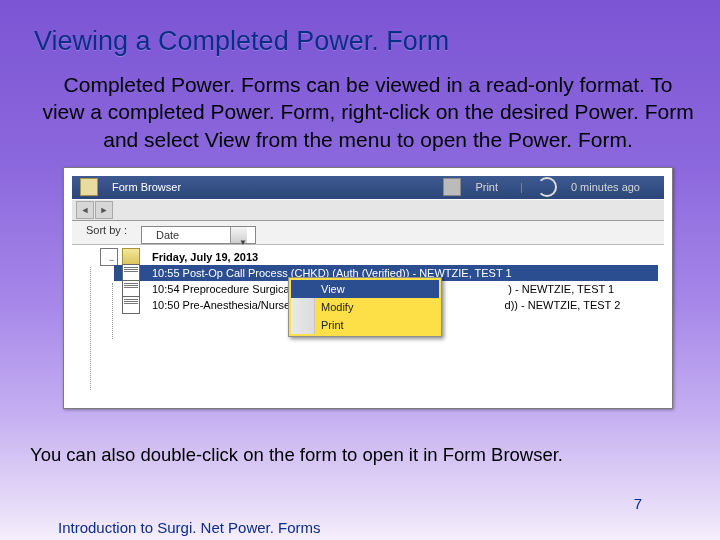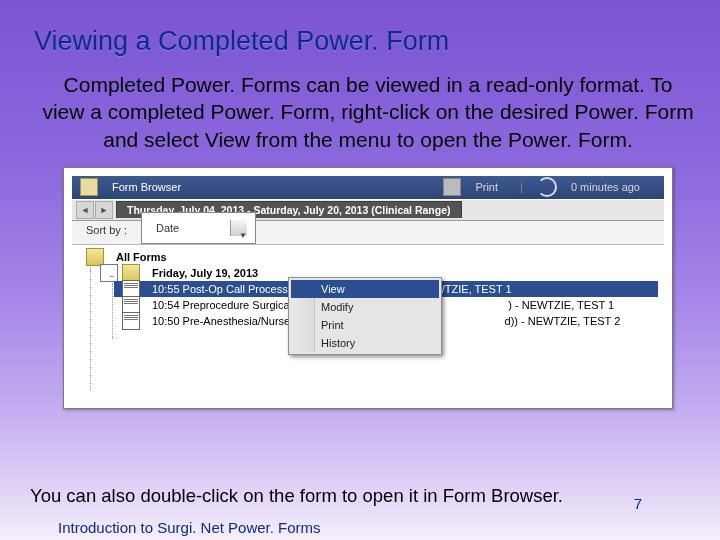--- a/index.html
+++ b/index.html
@@ -13,21 +13,21 @@
     color: #0a2d87; font-size: 27px; font-weight: 400;
     padding: 10px 17px 6px 18px;
     text-shadow: 0 1px 0 rgba(255,255,255,0.2);
   }
   .intro-text {
     color: #000; font-size: 21px; text-align: center;
     padding: 8px 26px 14px 26px; line-height: 1.3;
   }
   .bottom-text {
     color: #000; font-size: 18.5px; text-align: left;
-    position: absolute; top: 469px; left: 14px; right: 14px;
+    position: absolute; top: 428px; left: 14px; right: 14px;
   }
   .footer-left {
     color: #0a2d87; font-size: 15px;
     position: absolute; bottom: 4px; left: 42px;
   }
   .page-num {
     color: #0a2d87; font-size: 15px;
     position: absolute; bottom: 28px; right: 78px;
   }
   
@@ -56,40 +56,40 @@
     color:#fff; font-weight:bold; font-size:10.5px;
     border:1px solid #3c3c3c; border-bottom:none;
   }
   .sortbar {
     height:24px; background:#f2f2f2; border-bottom:1px solid #b9b9b9;
     display:flex; align-items:flex-end; gap:6px; padding:0 6px;
     color:#333;
   }
   .combo {
     display:flex; align-items:center; background:#fff; border:1px solid #888;
-    height:32px;
+    height:18px;
   }
   .combo span { padding:0 6px; min-width:80px; }
   .combo .dd { width:15px; height:16px; background:linear-gradient(#f5f5f5,#cfcfcf); border-left:1px solid #999; text-align:center; font-size:8px; line-height:16px; color:#444; }
   .tree { padding:4px 6px 10px 6px; position:relative; min-height:155px; }
   .node { display:flex; align-items:center; gap:4px; height:16px; }
   .exp { width:9px; height:9px; border:1px solid #777; font-size:9px; line-height:7px; text-align:center; color:#555; background:#fff; }
   .folder { width:13px; height:10px; background:#e9d97d; border:1px solid #a8923b; }
   .folder.open { background:linear-gradient(#f3e89a,#d9c45a); }
   .lvl1 { margin-left:14px; }
   .form-row { display:flex; align-items:center; gap:4px; height:16px; margin-left:36px; color:#000; position:relative; }
   .form-row.sel { background:#2a4e90; color:#fff; }
   .form-ic { width:11px; height:11px; background:#fff; border:1px solid #666; position:relative; }
   .form-ic::after { content:""; position:absolute; left:1px; right:1px; top:2px; height:1px; background:#777; box-shadow:0 2px 0 #777, 0 4px 0 #777; }
   .tguide { position:absolute; left:18px; top:22px; bottom:10px; width:0; border-left:1px dotted #999; }
   .tguide2 { position:absolute; left:40px; top:38px; height:56px; width:0; border-left:1px dotted #999; }
   
   .ctx {
     position:absolute; left:216px; top:32px; width:154px;
-    background:#e5e5e5; border:1px solid #8f8f8f;
+    background:#fde047; border:1px solid #8f8f8f;
     box-shadow:2px 2px 4px rgba(0,0,0,0.45);
     padding:2px;
   }
   .ctx-strip { position:absolute; left:2px; top:2px; bottom:2px; width:24px;
     background:linear-gradient(90deg,#e9e9e9,#dcdcdc); border-right:1px solid #c8c8c8; }
   .ctx-item { position:relative; padding:3px 8px 3px 30px; font-size:11px; color:#222; cursor:default; }
   .ctx-item.hi { background:#2a4e90; color:#fff; }
   .bold { font-weight:bold; }
 </style>
 </head>
@@ -106,36 +106,31 @@
       <span class="print-ic"></span>
       <span>Print</span>
       <span style="color:#7e8aa3;">|</span>
       <span class="refresh-ic"></span>
       <span>0 minutes ago</span>
     </div>
   </div>
   <div class="tabs">
     <div class="tab-arrow">◄</div>
     <div class="tab-arrow" style="margin-left:1px;">►</div>
-    <div class="tab-active">Thursday, July 04, 2013 - Saturday, July 20, 2013 (Clinical Range)</div>
   </div>
   <div class="sortbar">
     <span>Sort by :</span>
     <div class="combo">
       <span>Date</span>
       <div class="dd">▼</div>
     </div>
   </div>
   <div class="tree">
     <div class="tguide"></div>
     <div class="tguide2"></div>
-    <div class="node">
-      <span class="folder open"></span>
-      <span class="bold">All Forms</span>
-    </div>
     <div class="node lvl1">
       <span class="exp">−</span>
       <span class="folder open"></span>
       <span class="bold">Friday, July 19, 2013</span>
     </div>
 
     <div class="form-row sel">
       <span class="form-ic"></span>
       <span>10:55 Post-Op Call Process (CHKD) (Auth (Verified)) - NEWTZIE, TEST 1</span>
     </div>
@@ -150,20 +145,19 @@
       <span>10:50 Pre-Anesthesia/Nurse Asses</span>
       <span style="width:158px;"></span>
       <span>d)) - NEWTZIE, TEST 2</span>
     </div>
 
     <div class="ctx">
       <div class="ctx-strip"></div>
       <div class="ctx-item hi">View</div>
       <div class="ctx-item">Modify</div>
       <div class="ctx-item">Print</div>
-      <div class="ctx-item">History</div>
     </div>
   </div>
 </div>
 
 <div class="bottom-text">You can also double-click on the form to open it in Form Browser.</div>
 <div class="footer-left">Introduction to Surgi. Net Power. Forms</div>
 <div class="page-num">7</div>
 
 </body></html>

